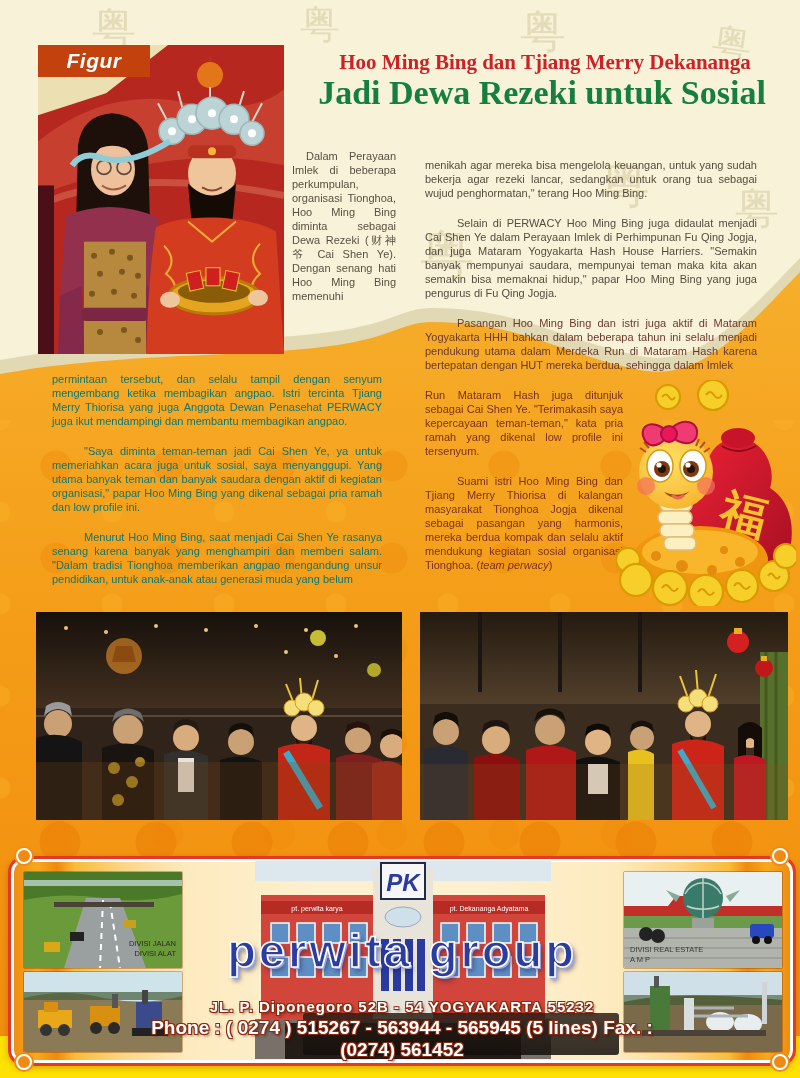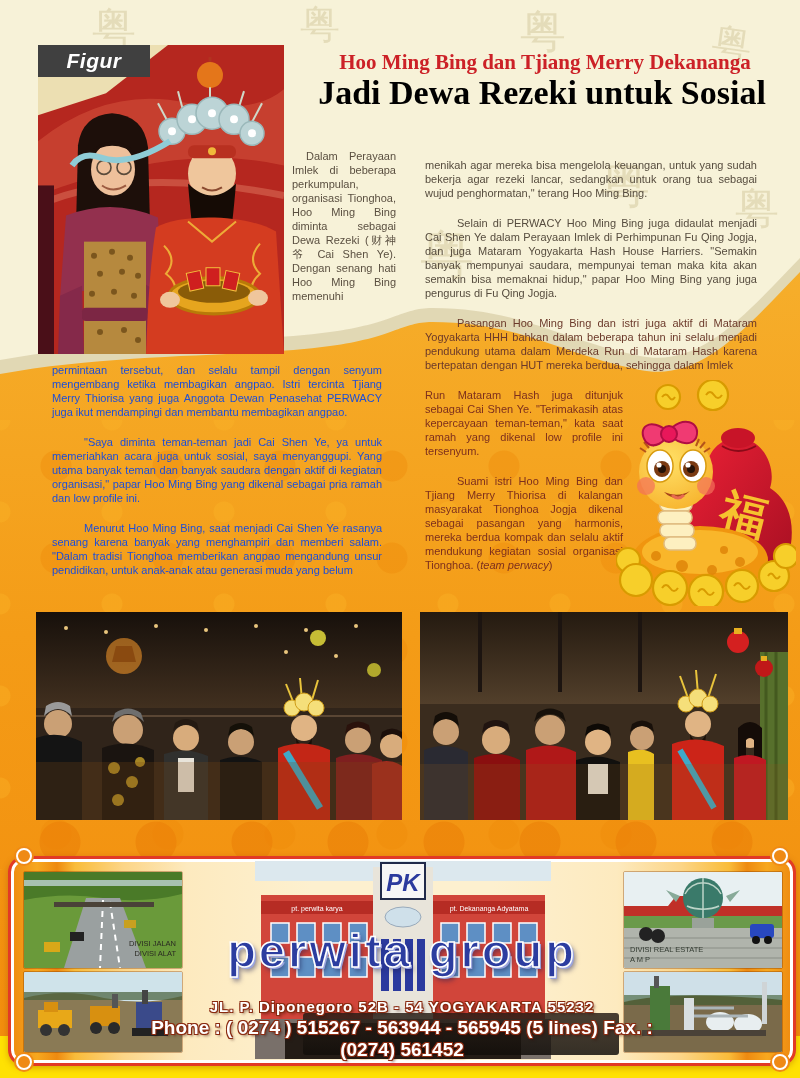--- a/index.html
+++ b/index.html
@@ -3,33 +3,33 @@
 <meta charset="utf-8">
 <style>
   html,body{margin:0;padding:0;background:#ddd}
   .page{position:relative;width:800px;height:1078px;overflow:hidden;background:#f7f2d8;
         font-family:"Liberation Sans",sans-serif}
   .abs{position:absolute}
   
   .wm{position:absolute;color:rgba(184,170,112,.30);font-family:"DejaVu Serif",serif;
       line-height:1;user-select:none}
   
-  .figur{left:38px;top:45px;width:112px;height:32px;background:#404040;display:flex;
+  .figur{left:38px;top:45px;width:112px;height:32px;background:#c2410c;display:flex;
          align-items:center;justify-content:center;z-index:6}
   .figur span{color:#fff;font-weight:bold;font-style:italic;font-size:21px;letter-spacing:.5px}
   .kicker{left:310px;top:50px;width:470px;text-align:center;color:#cc2127;
           font-family:"Liberation Serif",serif;font-weight:bold;font-size:21px;z-index:5}
-  .title{left:292px;top:74px;width:500px;text-align:center;color:#000000;
+  .title{left:292px;top:74px;width:500px;text-align:center;color:#15803d;
          font-family:"Liberation Serif",serif;font-weight:bold;font-size:34px;z-index:5}
   
   .body-text{font-size:11px;line-height:14px;text-align:justify;z-index:4}
   .body-text p{margin:16px}
   .indent{text-indent:32px}
   .col1p1{left:292px;top:149px;width:104px;color:#5a4f40;text-indent:14px}
-  .col1rest{left:36px;top:347px;width:362px;color:#1d4ed8}
+  .col1rest{left:36px;top:356px;width:362px;color:#0f766e}
   .col2{left:409px;top:142px;width:364px}
   .c-cream{color:#564c3e}
   .c-mid{color:#6b392a}
   .wrapzone{color:#7d2f1d}
   .spacer{float:right;width:150px;height:250px}
   .credit{font-style:italic}
   
   .photo1{left:38px;top:45px;width:246px;height:309px;z-index:5}
   .ev1{left:36px;top:612px;width:366px;height:208px;z-index:4}
   .ev2{left:420px;top:612px;width:368px;height:208px;z-index:4}
@@ -194,21 +194,21 @@
     <p class="indent">"Saya diminta teman-teman jadi Cai Shen Ye, ya untuk memeriahkan acara juga untuk sosial, saya menyanggupi. Yang utama banyak teman dan banyak saudara dengan aktif di kegiatan organisasi," papar Hoo Ming Bing yang dikenal sebagai pria ramah dan low profile ini.</p>
     <p class="indent">Menurut Hoo Ming Bing, saat menjadi Cai Shen Ye rasanya senang karena banyak yang menghampiri dan memberi salam. "Dalam tradisi Tionghoa memberikan angpao mengandung unsur pendidikan, untuk anak-anak atau generasi muda yang belum</p>
   </div>
 
   <div class="abs body-text col2">
     <p class="c-cream">menikah agar mereka bisa mengelola keuangan, untuk yang sudah bekerja agar rezeki lancar, sedangkan untuk orang tua sebagai wujud penghormatan," terang Hoo Ming Bing.</p>
     <p class="c-cream indent">Selain di PERWACY Hoo Ming Bing juga didaulat menjadi Cai Shen Ye dalam Perayaan Imlek di Perhimpunan Fu Qing Jogja, dan juga Mataram Yogyakarta Hash House Harriers. "Semakin banyak mempunyai saudara, mempunyai teman maka kita akan semakin bisa memaknai hidup," papar Hoo Ming Bing yang juga pengurus di Fu Qing Jogja.</p>
     <p class="c-mid indent">Pasangan Hoo Ming Bing dan istri juga aktif di Mataram Yogyakarta HHH bahkan dalam beberapa tahun ini selalu menjadi pendukung utama dalam Merdeka Run di Mataram Hash karena bertepatan dengan HUT mereka berdua, sehingga dalam Imlek</p>
     <div class="wrapzone">
       <div class="spacer"></div>
-      <p>Run Mataram Hash juga ditunjuk sebagai Cai Shen Ye. "Terimakasih atas kepercayaan teman-teman," kata saat ramah yang dikenal low profile ini tersenyum.</p>
+      <p>Run Mataram Hash juga ditunjuk sebagai Cai Shen Ye. "Terimakasih saya kepercayaan teman-teman," kata pria ramah yang dikenal low profile ini tersenyum.</p>
       <p class="indent"><span>Suami istri Hoo Ming Bing dan Tjiang Merry Thiorisa di kalangan masyarakat Tionghoa Jogja dikenal sebagai pasangan yang harmonis, mereka berdua kompak dan selalu aktif mendukung kegiatan sosial organisasi Tionghoa. (</span><span class="credit">team perwacy</span><span>)</span></p>
     </div>
   </div>
 
   <svg class="abs mascot" viewBox="0 0 180 226">
     <defs>
       <radialGradient id="gold" cx=".4" cy=".35" r=".9">
         <stop offset="0" stop-color="#ffe066"></stop>
           <stop offset="1" stop-color="#f5a81f"></stop>
       </radialGradient>

